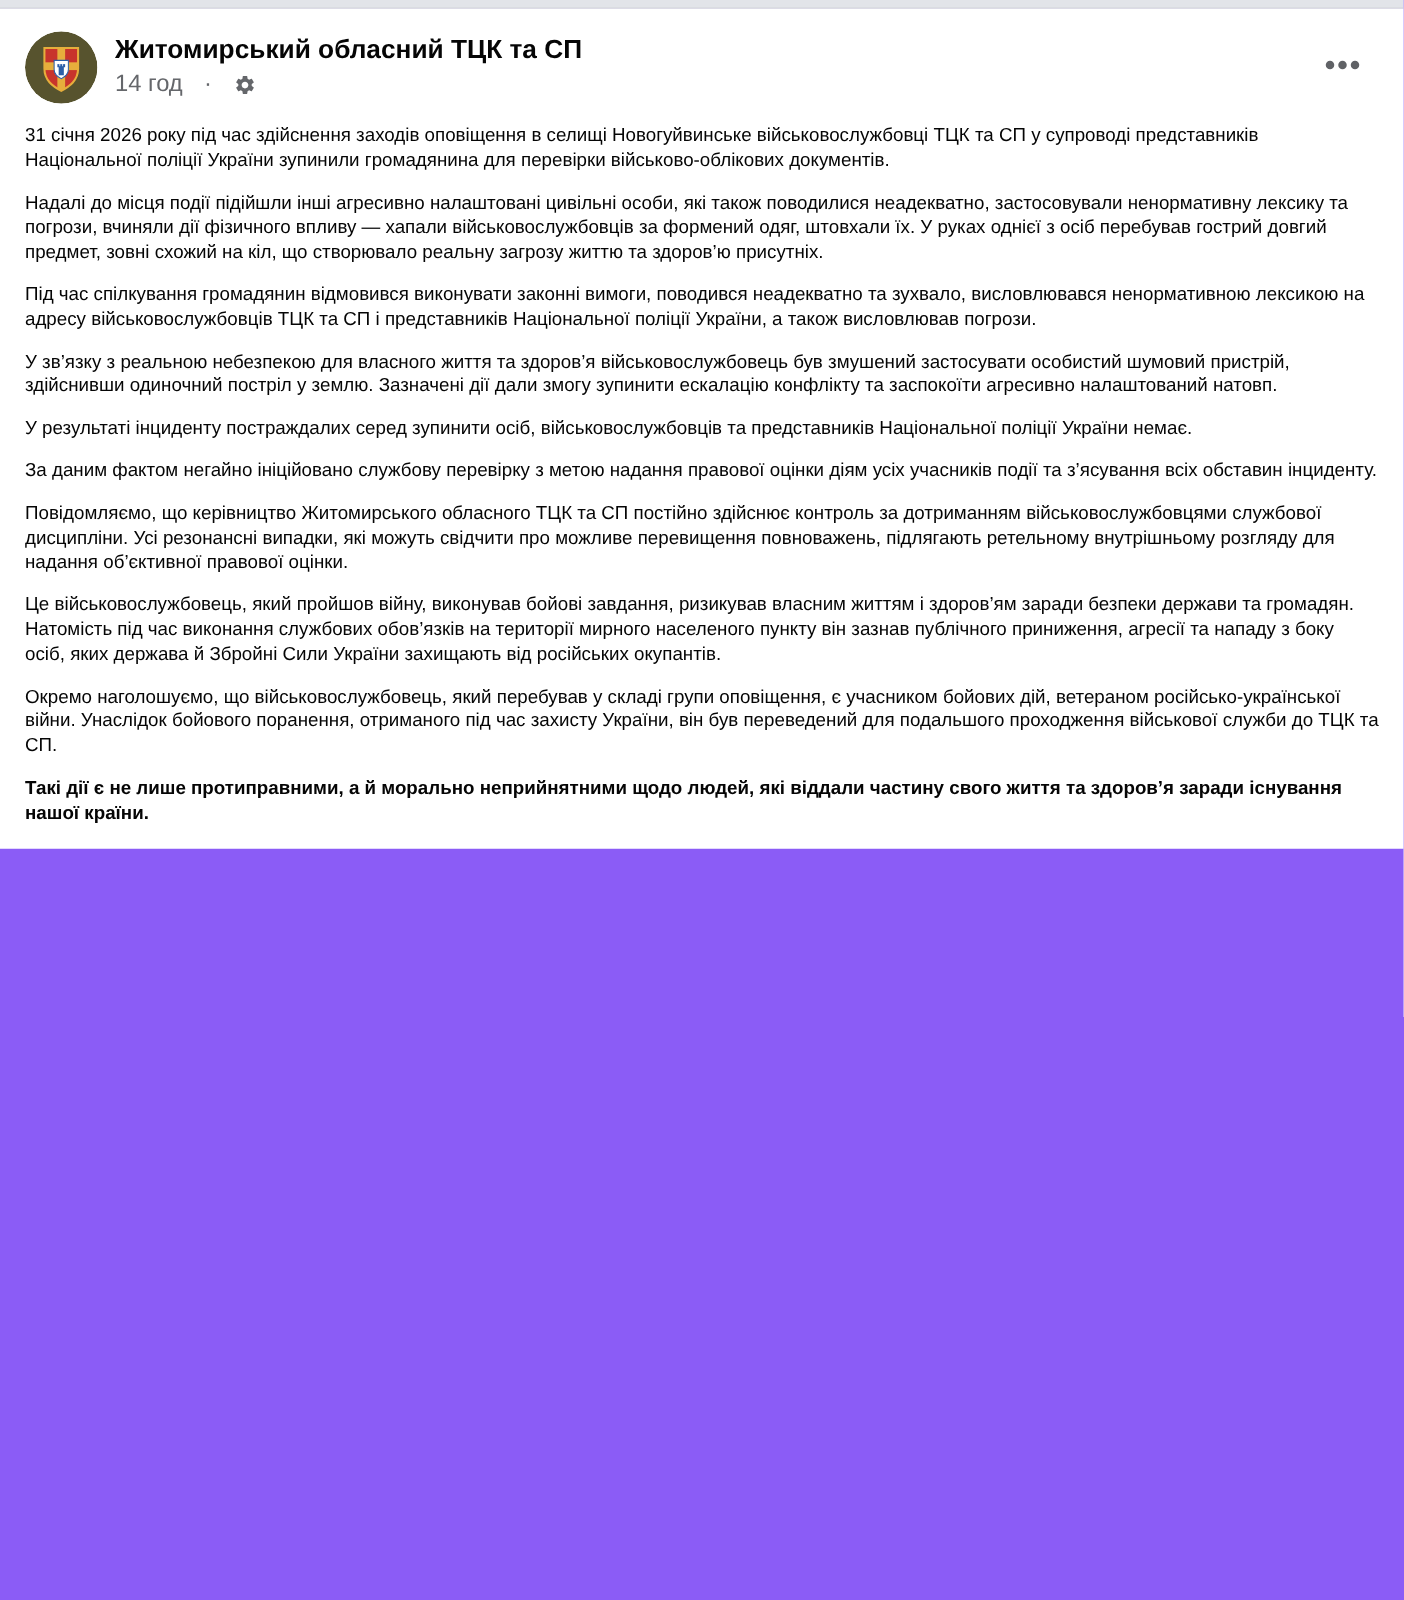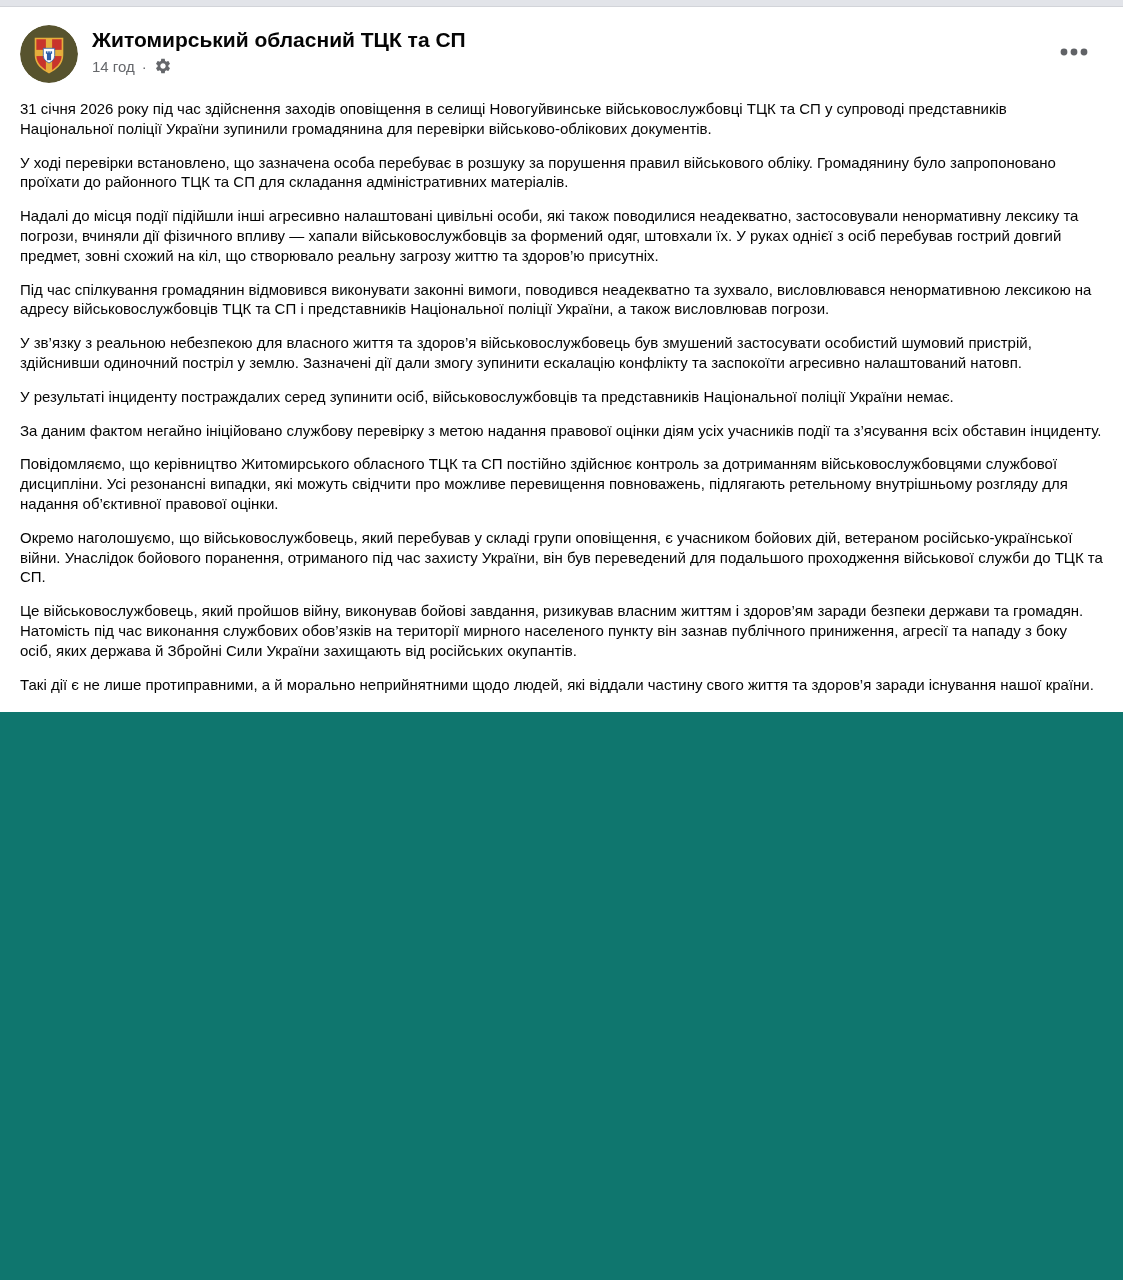--- a/index.html
+++ b/index.html
@@ -4,21 +4,21 @@
 <style>
   html, body {
     margin: 0;
     padding: 0;
     background: #ffffff;
     font-family: "Liberation Sans", "DejaVu Sans", sans-serif;
   }
   .viewport {
     width: 1123px;
     min-height: 1280px;
-    background: #0f766e;
+    background: #8b5cf6;
     position: relative;
     overflow: hidden;
   }
   
   .top-strip {
     height: 6px;
     background: #e2e4e9;
     border-bottom: 1px solid #d2d4d9;
   }
   .post-card {
@@ -52,24 +52,24 @@
     font-weight: 700;
     color: #050505;
     line-height: 1.25;
     text-decoration: none;
     display: inline-block;
     cursor: pointer;
   }
   .meta {
     display: flex;
     align-items: center;
-    gap: 7px;
+    gap: 17px;
     margin-top: 4px;
     color: #65676b;
-    font-size: 15px;
+    font-size: 19px;
   }
   .timestamp {
     color: #65676b;
     text-decoration: none;
     cursor: pointer;
   }
   .meta-sep { color: #65676b; }
   .gear-icon { display: inline-flex; align-items: center; }
   .more-btn {
     position: absolute;
@@ -86,21 +86,21 @@
   .post-body {
     padding: 16px 20px 18px 20px;
     color: #050505;
     font-size: 15px;
     line-height: 1.32;
   }
   .post-body p {
     margin: 0 0 14px 0;
     white-space: pre-wrap;
   }
-  .post-body p:last-child { margin-bottom: 0; }
+  .post-body p:last-child { margin-bottom: 0; font-weight: bold; }
 </style>
 </head>
 <body>
 
 <div class="viewport">
   <div class="top-strip"></div>
 
   <article class="post-card">
 
     <header class="post-header">
@@ -147,26 +147,25 @@
           <circle cx="5" cy="9" r="3.4"></circle>
           <circle cx="15" cy="9" r="3.4"></circle>
           <circle cx="25" cy="9" r="3.4"></circle>
         </svg>
       </button>
 
     </header>
 
     <div class="post-body">
       <p>31 січня 2026 року під час здійснення заходів оповіщення в селищі Новогуйвинське військовослужбовці ТЦК та СП у супроводі представників Національної поліції України зупинили громадянина для перевірки військово-облікових документів.</p>
-      <p>У ході перевірки встановлено, що зазначена особа перебуває в розшуку за порушення правил військового обліку. Громадянину було запропоновано проїхати до районного ТЦК та СП для складання адміністративних матеріалів.</p>
       <p>Надалі до місця події підійшли інші агресивно налаштовані цивільні особи, які також поводилися неадекватно, застосовували ненормативну лексику та погрози, вчиняли дії фізичного впливу — хапали військовослужбовців за формений одяг, штовхали їх. У руках однієї з осіб перебував гострий довгий предмет, зовні схожий на кіл, що створювало реальну загрозу життю та здоров’ю присутніх.</p>
       <p>Під час спілкування громадянин відмовився виконувати законні вимоги, поводився неадекватно та зухвало, висловлювався ненормативною лексикою на адресу військовослужбовців ТЦК та СП і представників Національної поліції України, а також висловлював погрози.</p>
       <p>У зв’язку з реальною небезпекою для власного життя та здоров’я військовослужбовець був змушений застосувати особистий шумовий пристрій, здійснивши одиночний постріл у землю. Зазначені дії дали змогу зупинити ескалацію конфлікту та заспокоїти агресивно налаштований натовп.</p>
       <p>У результаті інциденту постраждалих серед зупинити осіб, військовослужбовців та представників Національної поліції України немає.</p>
       <p>За даним фактом негайно ініційовано службову перевірку з метою надання правової оцінки діям усіх учасників події та з’ясування всіх обставин інциденту.</p>
       <p>Повідомляємо, що керівництво Житомирського обласного ТЦК та СП постійно здійснює контроль за дотриманням військовослужбовцями службової дисципліни. Усі резонансні випадки, які можуть свідчити про можливе перевищення повноважень, підлягають ретельному внутрішньому розгляду для надання об’єктивної правової оцінки.</p>
+      <p>Це військовослужбовець, який пройшов війну, виконував бойові завдання, ризикував власним життям і здоров’ям заради безпеки держави та громадян. Натомість під час виконання службових обов’язків на території мирного населеного пункту він зазнав публічного приниження, агресії та нападу з боку осіб, яких держава й Збройні Сили України захищають від російських окупантів.</p>
       <p>Окремо наголошуємо, що військовослужбовець, який перебував у складі групи оповіщення, є учасником бойових дій, ветераном російсько-української війни. Унаслідок бойового поранення, отриманого під час захисту України, він був переведений для подальшого проходження військової служби до ТЦК та СП.</p>
-      <p>Це військовослужбовець, який пройшов війну, виконував бойові завдання, ризикував власним життям і здоров’ям заради безпеки держави та громадян. Натомість під час виконання службових обов’язків на території мирного населеного пункту він зазнав публічного приниження, агресії та нападу з боку осіб, яких держава й Збройні Сили України захищають від російських окупантів.</p>
       <p>Такі дії є не лише протиправними, а й морально неприйнятними щодо людей, які віддали частину свого життя та здоров’я заради існування нашої країни.</p>
     </div>
 
   </article>
 </div>
 
 </body></html>

